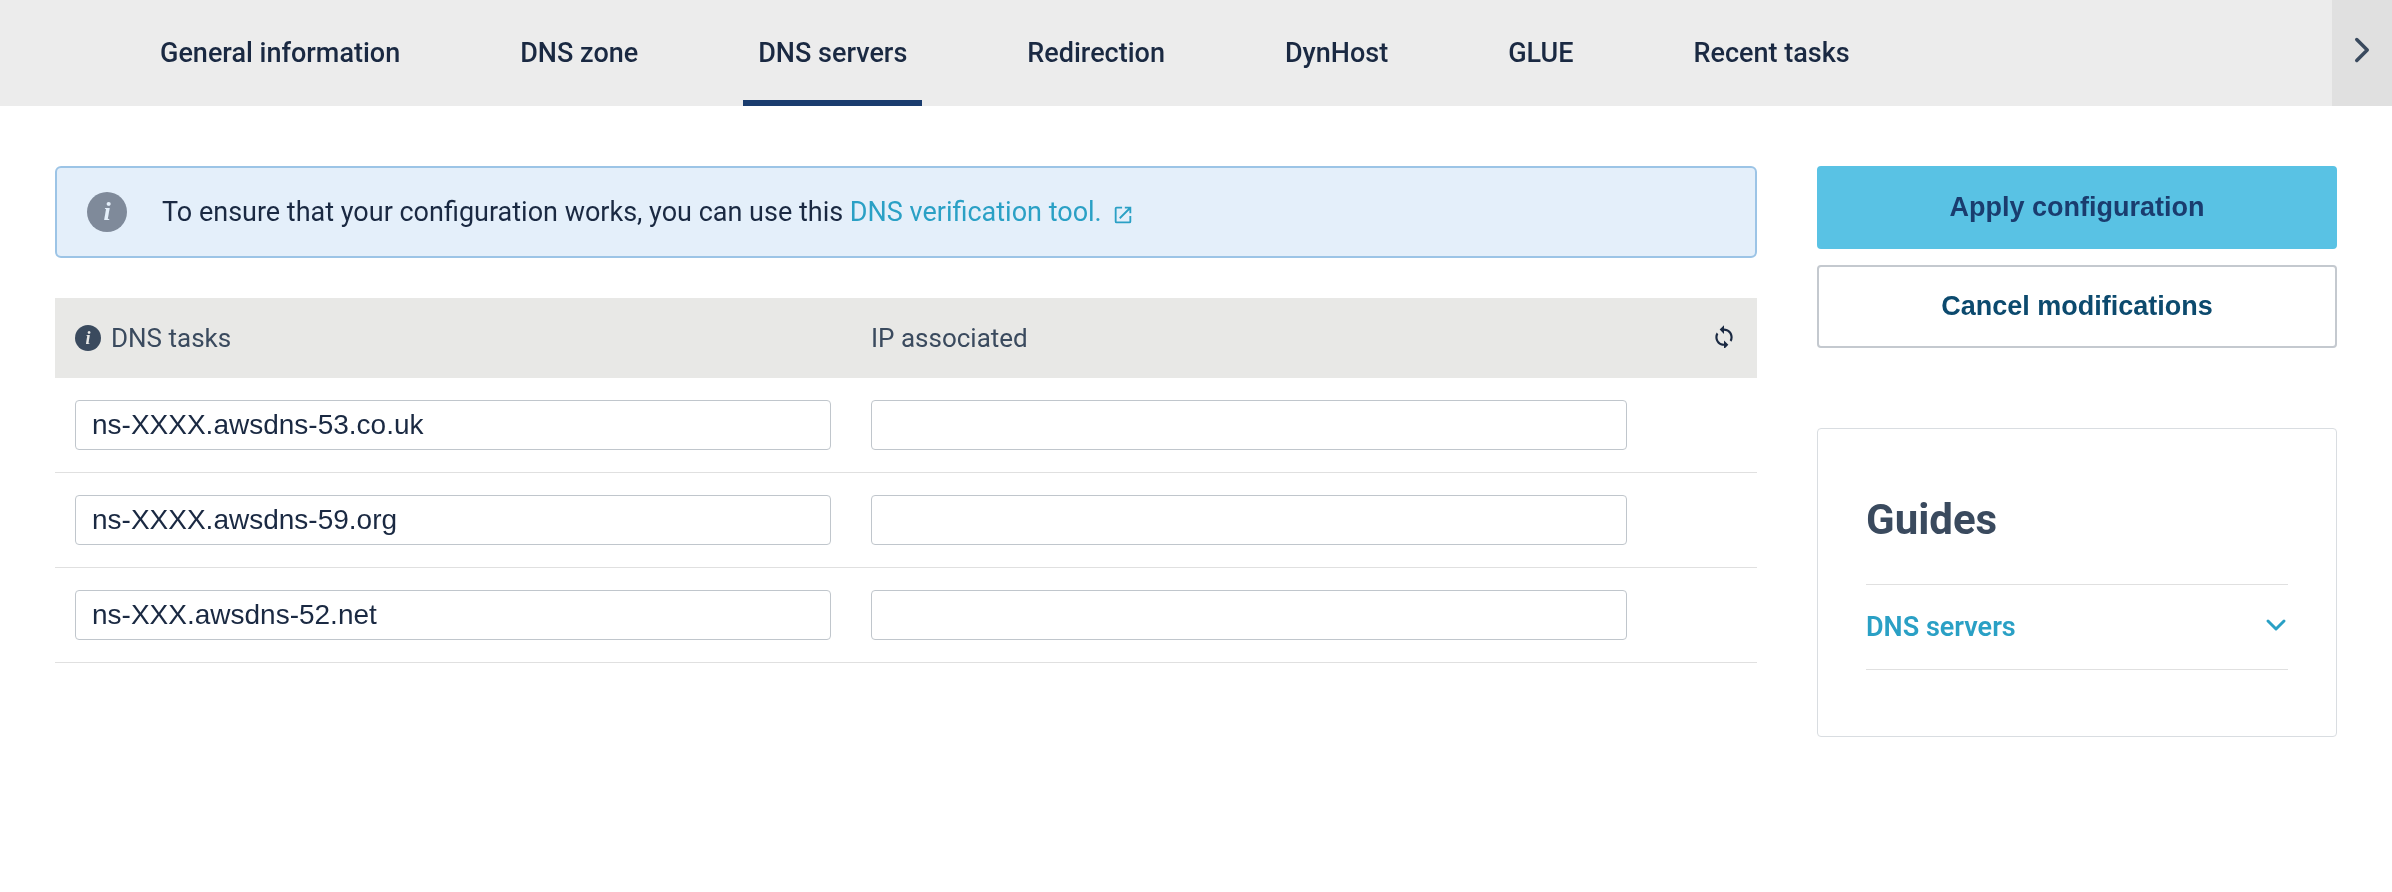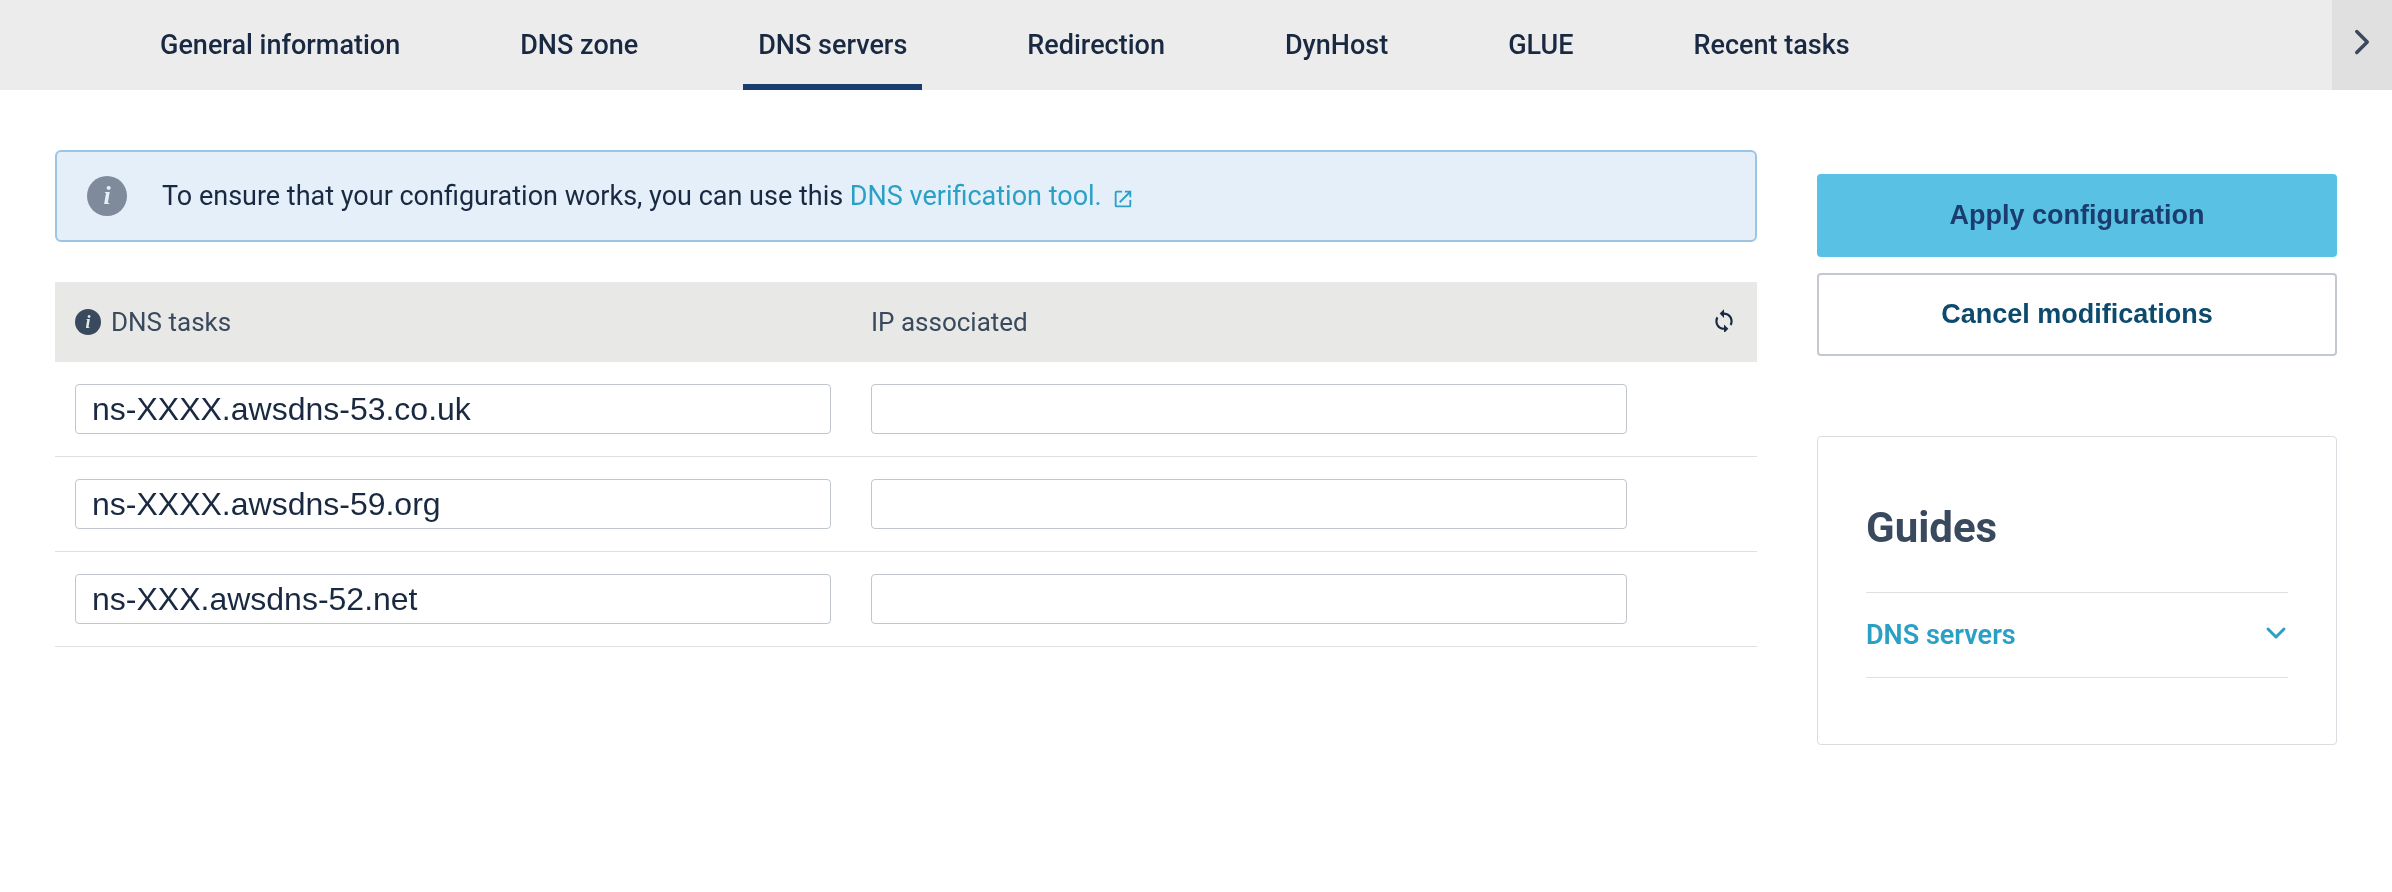--- a/index.html
+++ b/index.html
@@ -12,21 +12,21 @@
       background: #ffffff;
       color: #1a2942;
       width: 2392px;
     }
 
     
     .tabs-bar {
       background: #ececec;
       display: flex;
       align-items: stretch;
-      height: 90px;
+      height: 106px;
       position: relative;
     }
     .tabs-list {
       display: flex;
       align-items: stretch;
       flex: 1;
       overflow: hidden;
       padding-left: 100px;
     }
     .tab {
@@ -70,21 +70,20 @@
       padding: 60px 55px 0 55px;
       gap: 60px;
     }
     .main-col {
       flex: 1;
       min-width: 0;
     }
     .side-col {
       width: 520px;
       flex-shrink: 0;
-      margin-top: 24px;
     }
 
     
     .info-alert {
       border: 2px solid #9cc4e6;
       background: #e4effa;
       border-radius: 6px;
       display: flex;
       align-items: center;
       padding: 24px 30px;
@@ -180,21 +179,21 @@
       display: flex;
       justify-content: flex-end;
     }
     .text-input {
       width: 100%;
       max-width: 760px;
       height: 50px;
       border: 1px solid #c0c6cc;
       border-radius: 4px;
       padding: 0 16px;
-      font-size: 32px;
+      font-size: 28px;
       color: #1a2942;
       font-weight: 500;
       background: #ffffff;
     }
     .add-button {
       font-size: 34px;
       color: #1a2942;
       cursor: pointer;
       font-weight: bold;
       background: none;

